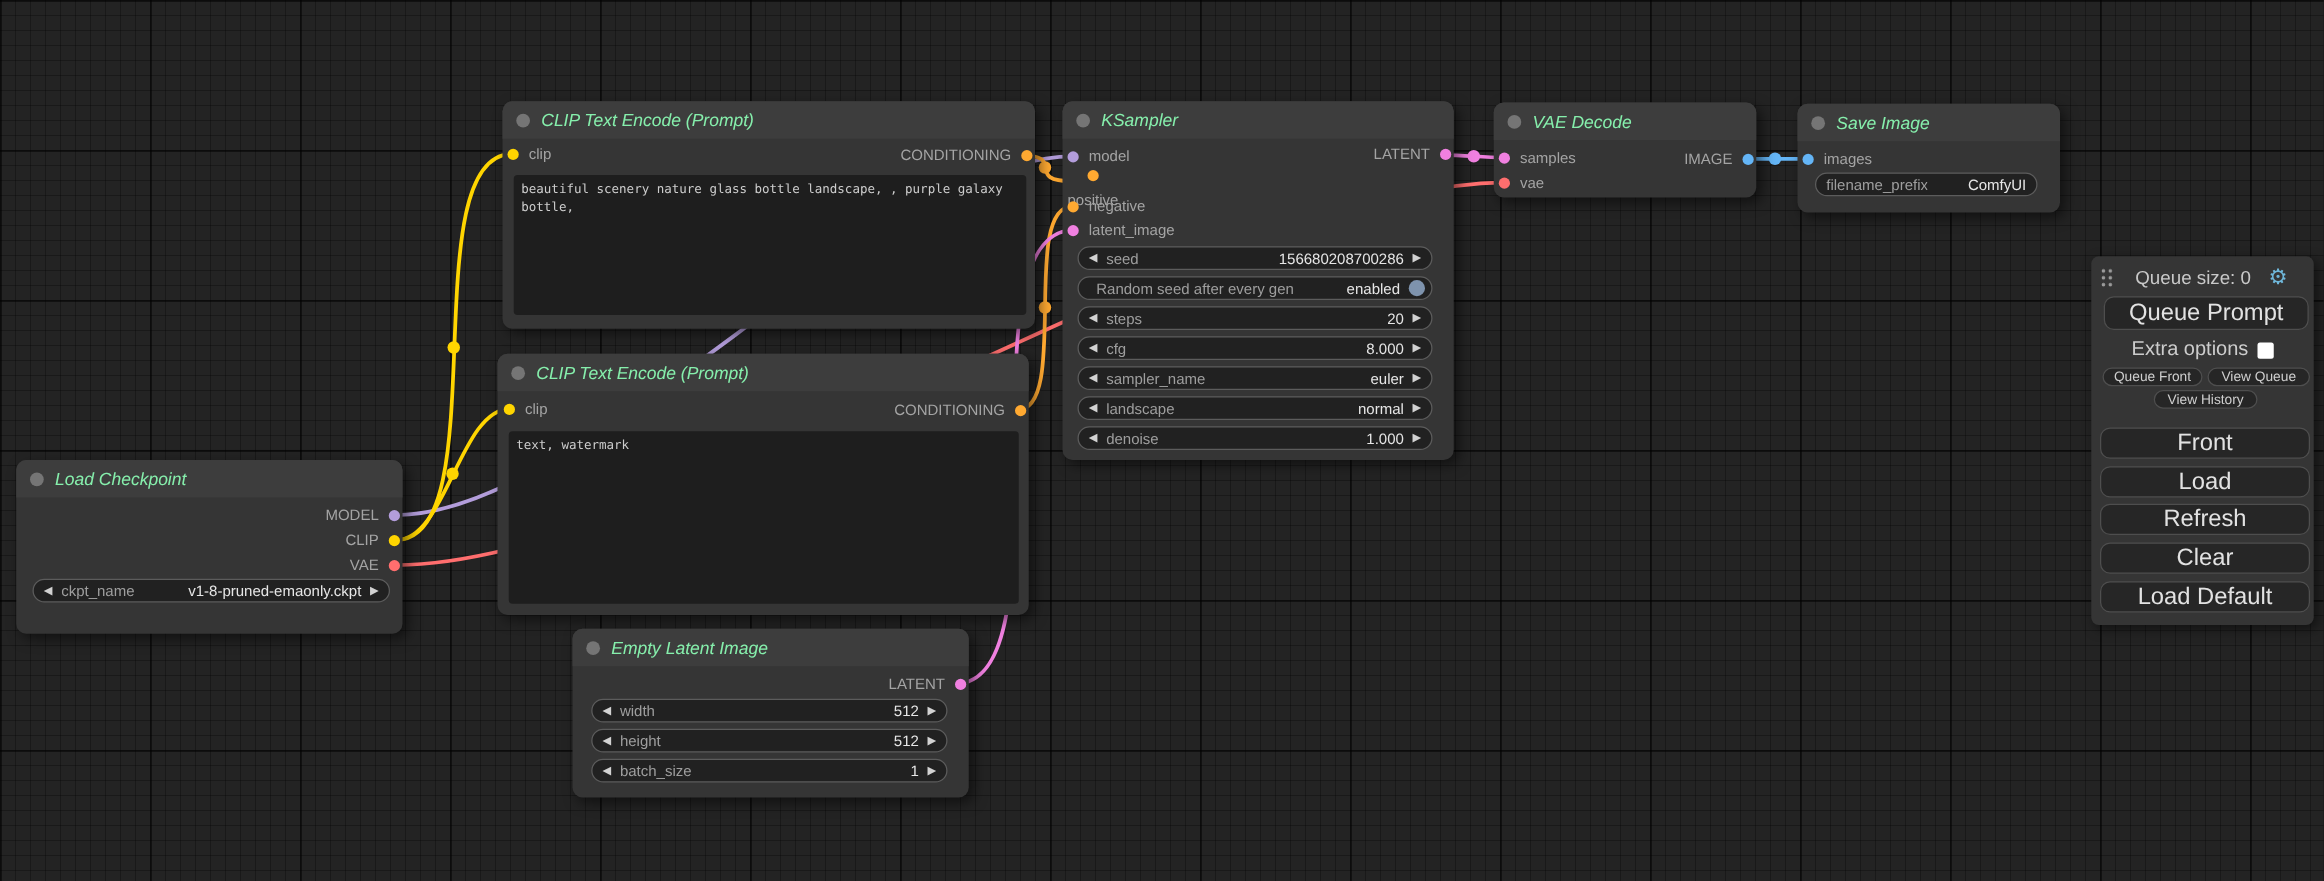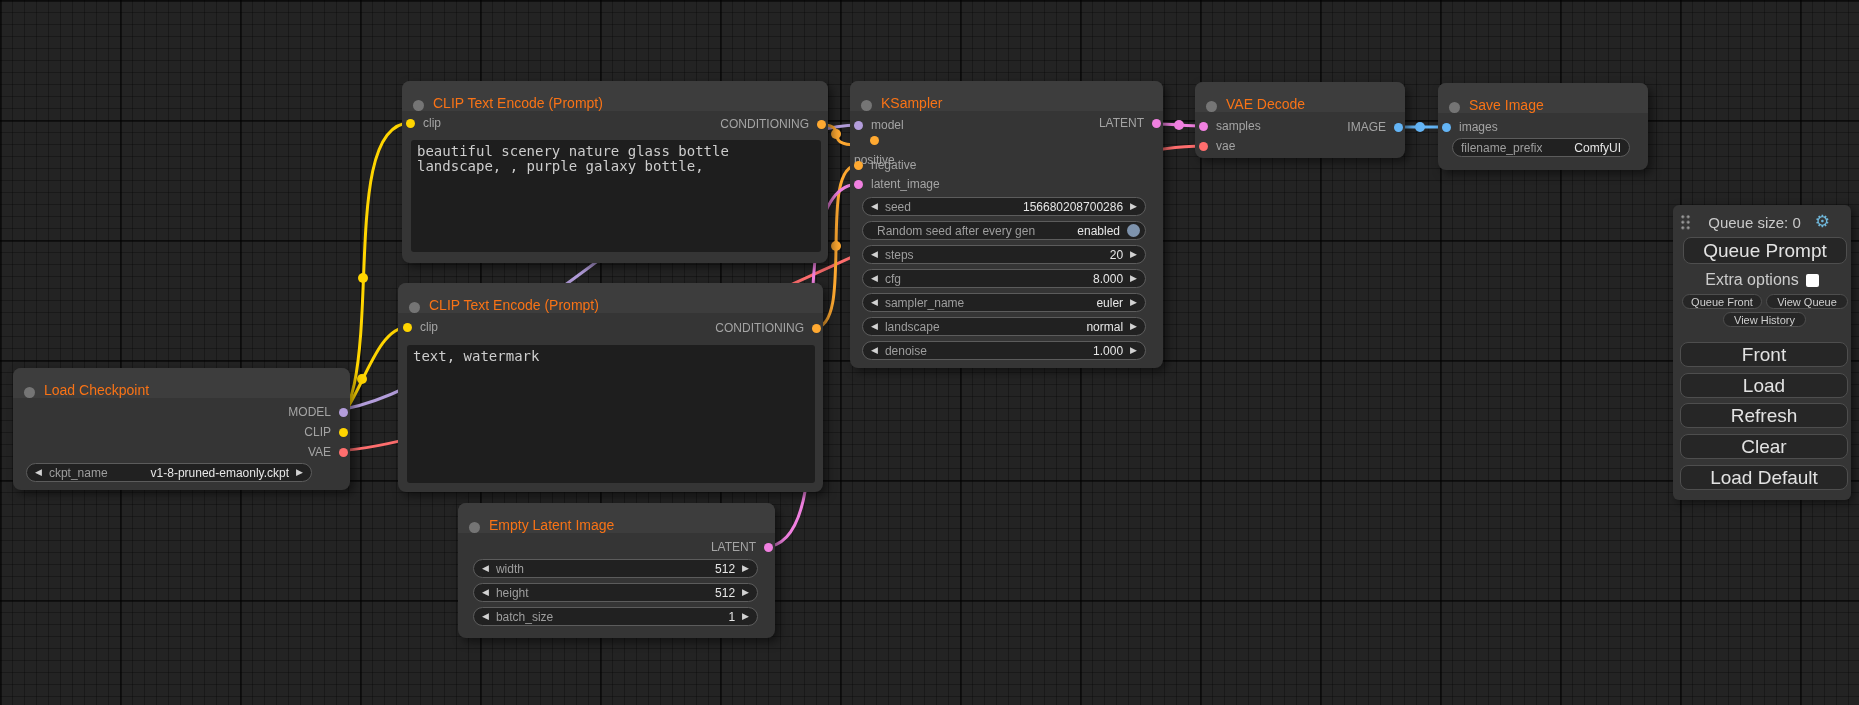--- a/index.html
+++ b/index.html
@@ -15,30 +15,30 @@
     background-size:12px 12px,12px 12px,120px 120px,120px 120px;
   }
   #wires{position:absolute;left:0;top:0;z-index:1;}
   #wires path{fill:none;stroke-width:3;stroke-linecap:round;}
   .node{
     position:absolute;z-index:2;background:#353535;border-radius:8px;
     box-shadow:4px 4px 10px rgba(0,0,0,.5);
   }
   .node-title{
     position:absolute;left:0;right:0;top:0;height:30px;background:#3d3d3d;
-    border-radius:8px 8px 0 0;display:flex;align-items:flex-end;gap:9px;
-    padding:0 11px;font-size:14px;color:#f97316;box-sizing:border-box;white-space:nowrap;overflow:hidden;
+    border-radius:8px 8px 0 0;display:flex;align-items:center;gap:9px;
+    padding:0 11px;font-size:14px;color:#86efac;box-sizing:border-box;white-space:nowrap;overflow:hidden;font-style:italic;
   }
   .tdot{width:11px;height:11px;border-radius:50%;flex:none;}
   .slot{position:absolute;display:flex;align-items:center;gap:8px;height:18px;font-size:12px;color:#a4a4a4;white-space:nowrap;}
   .slot.out{flex-direction:row-reverse;}
   .dot{width:9px;height:9px;border-radius:50%;flex:none;}
   .prompt{
     position:absolute;background:#1e1e1e;border-radius:3px;box-sizing:border-box;
-    font-family:"DejaVu Sans Mono",monospace;font-size:14px;line-height:15px;
+    font-family:"DejaVu Sans Mono",monospace;font-size:10px;line-height:15px;
     color:#cdcdcd;padding:4px 6px;overflow:hidden;white-space:pre-wrap;word-break:break-word;
   }
   .widget{
     position:absolute;height:19px;background:#212121;border:1px solid #5c5c5c;border-radius:10px;
     display:flex;align-items:center;font-size:12px;padding:0 8px;gap:7px;box-sizing:border-box;white-space:nowrap;
   }
   .arrow{color:#d2d2d2;font-size:9px;flex:none;line-height:1;}
   .wlabel{color:#9e9e9e;overflow:hidden;}
   .wvalue{margin-left:auto;color:#e6e6e6;}
   .toggle-circle{width:13px;height:13px;border-radius:50%;flex:none;margin-right:-3px;}
@@ -81,21 +81,21 @@
     <path d="M1154,124 C1174,124 1184,126 1204,126" style="stroke: rgb(240, 128, 224);"></path>
     <path d="M1394,127 C1414,127 1426,127 1446,127" style="stroke: rgb(100, 181, 246);"></path>
     <circle cx="363" cy="278" r="5" style="fill: rgb(255, 213, 0);"></circle>
     <circle cx="362" cy="379" r="5" style="fill: rgb(255, 213, 0);"></circle>
     <circle cx="836" cy="134" r="5" style="fill: rgb(255, 169, 49);"></circle>
     <circle cx="836" cy="246" r="5" style="fill: rgb(255, 169, 49);"></circle>
     <circle cx="1179" cy="125" r="5" style="fill: rgb(240, 128, 224);"></circle>
     <circle cx="1420" cy="127" r="5" style="fill: rgb(100, 181, 246);"></circle>
   </svg>
 
-  <div class="node" style="left:13px;top:368px;width:309px;height:122px;padding-left:28px;">
+  <div class="node" style="left:13px;top:368px;width:309px;height:139px;">
     <div class="node-title">
       <span class="tdot" style="background-color: rgb(117, 117, 117);"></span>
       <span>Load Checkpoint</span>
     </div>
     <div class="slot out" style="top:35px;right:2px;">
       <span class="dot" style="background-color: rgb(179, 157, 219);"></span>
       <span>MODEL</span>
     </div>
     <div class="slot out" style="top:55px;right:2px;">
       <span class="dot" style="background-color: rgb(255, 213, 0);"></span>

